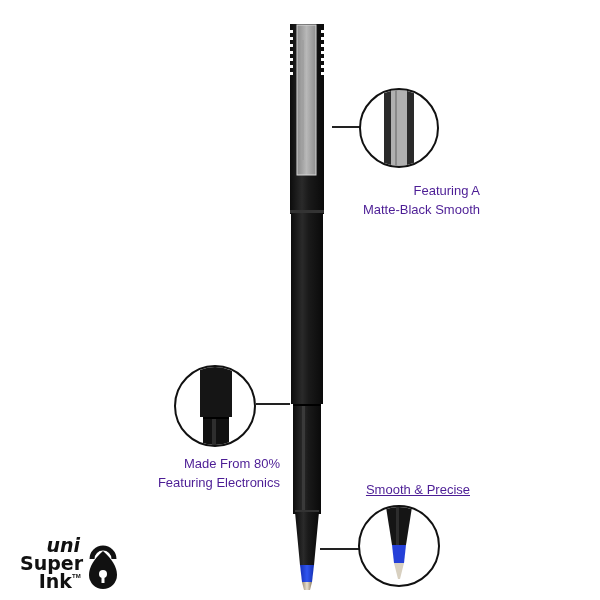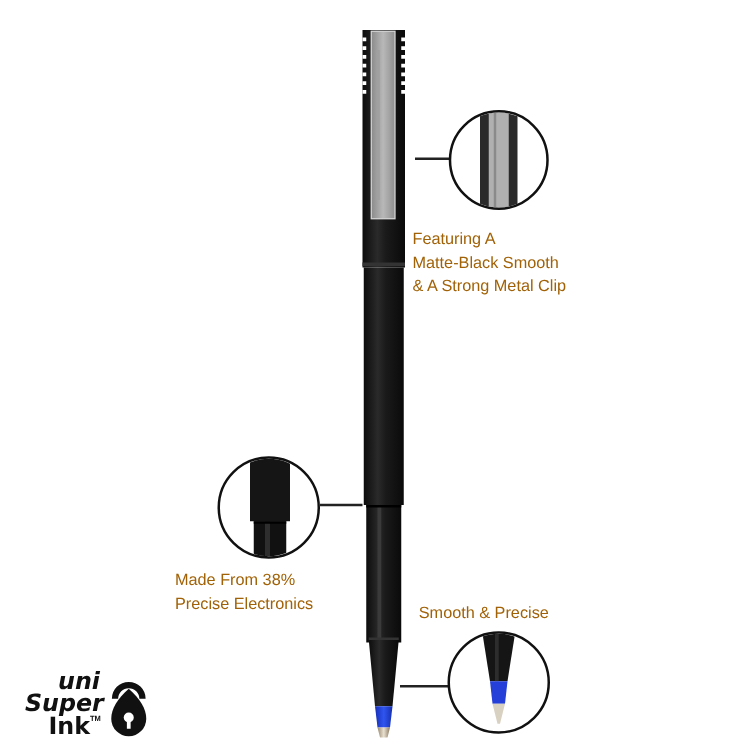--- a/index.html
+++ b/index.html
@@ -1,18 +1,18 @@
 <!DOCTYPE html>
 <html><head>
 <meta charset="utf-8">
 <style>
   html, body { margin:0; padding:0; }
   body { width:600px; height:600px; background:#ffffff; position:relative; overflow:hidden; font-family:"Liberation Sans", sans-serif; color:#222; }
   .abs { position:absolute; }
-  .caption { position:absolute; text-align:left; font-size:13px; line-height:19px; color:#a16207; }
+  .caption { position:absolute; text-align:right; font-size:13px; line-height:19px; color:#4c1d95; }
   .caption div { white-space:nowrap; }
   .circle { position:absolute; border:2px solid #111; border-radius:50%; background:#fff; overflow:hidden; box-sizing:border-box; }
   .line { position:absolute; height:1.5px; background:#222; }
   .logo-text { position:absolute; font-family:"DejaVu Sans", sans-serif; font-weight:bold; color:#111; line-height:20px; font-size:19px; text-align:right; }
 </style>
 </head>
 <body>
 
 <div class="abs" style="left:282px; top:20px; width:50px; height:570px;">
   <svg width="50" height="570" viewBox="0 0 50 570">
@@ -82,53 +82,52 @@
 <div class="circle" style="left:359px; top:88px; width:80px; height:80px;">
   <svg width="76" height="76" viewBox="0 0 76 76">
     <rect x="23" y="0" width="30" height="76" fill="#2a2a2a"></rect>
     <rect x="30" y="0" width="16" height="76" fill="#b0b0b0"></rect>
     <rect x="34" y="0" width="2" height="76" fill="#8a8a8a"></rect>
   </svg>
 </div>
 <div class="caption" style="left:330px; top:181px; width:150px;">
   <div>Featuring A</div>
   <div>Matte-Black Smooth</div>
-  <div>&amp; A Strong Metal Clip</div>
 </div>
 
 <div class="circle" style="left:174px; top:365px; width:82px; height:82px;">
   <svg width="78" height="78" viewBox="0 0 78 78">
     <rect x="24" y="0" width="32" height="50" fill="#151515"></rect>
     <rect x="27" y="50" width="26" height="28" fill="#111"></rect>
     <rect x="36" y="50" width="4" height="28" fill="#2e2e2e"></rect>
     <rect x="27" y="50" width="26" height="2" fill="#000"></rect>
   </svg>
 </div>
 <div class="line" style="left:256px; top:403px; width:34px;"></div>
 <div class="caption" style="left:140px; top:454px; width:140px;">
-  <div>Made From 38%</div>
-  <div>Precise Electronics</div>
+  <div>Made From 80%</div>
+  <div>Featuring Electronics</div>
 </div>
 
-<div class="caption" style="left:335px; top:480px; width:135px;">
+<div class="caption" style="left:335px; top:480px; width:135px;text-decoration:underline;">
   <div>Smooth &amp; Precise</div>
 </div>
 <div class="line" style="left:320px; top:548px; width:40px;"></div>
 <div class="circle" style="left:358px; top:505px; width:82px; height:82px;">
   <svg width="78" height="78" viewBox="0 0 78 78">
     <polygon points="26,0 52,0 46,38 32,38" fill="#151515"></polygon>
     <rect x="36" y="0" width="3" height="38" fill="#2d2d2d"></rect>
     <polygon points="32,38 46,38 44,56 34,56" fill="#2540d8"></polygon>
     <polygon points="34,56 44,56 40,72 38,72" fill="#d8d0c0"></polygon>
   </svg>
 </div>
 
 <div class="abs" style="left:20px; top:535px; width:115px; height:60px;">
   <div class="logo-text" style="left:0; top:0; width:60px;font-style:italic;">uni</div>
-  <div class="logo-text" style="left:0; top:18px; width:60px;font-style:italic;">Super</div>
+  <div class="logo-text" style="left:0; top:18px; width:60px;">Super</div>
   <div class="logo-text" style="left:0; top:36px; width:52px;">Ink</div>
   <div class="abs" style="left:52px; top:38px; font-size:6px; font-weight:bold; color:#111;">TM</div>
   <svg class="abs" style="left:66px; top:4px;" width="34" height="52" viewBox="0 0 34 52">
     <path d="M6,20 A11,11 0 0 1 28,20" fill="none" stroke="#111" stroke-width="5"></path>
     <path d="M17,12 C26,20 31,28 31,36 A14,14 0 0 1 3,36 C3,28 8,20 17,12 Z" fill="#111"></path>
     <circle cx="17" cy="35" r="4" fill="#fff"></circle>
     <rect x="15.5" y="36" width="3" height="8" fill="#fff"></rect>
   </svg>
 </div>
 

